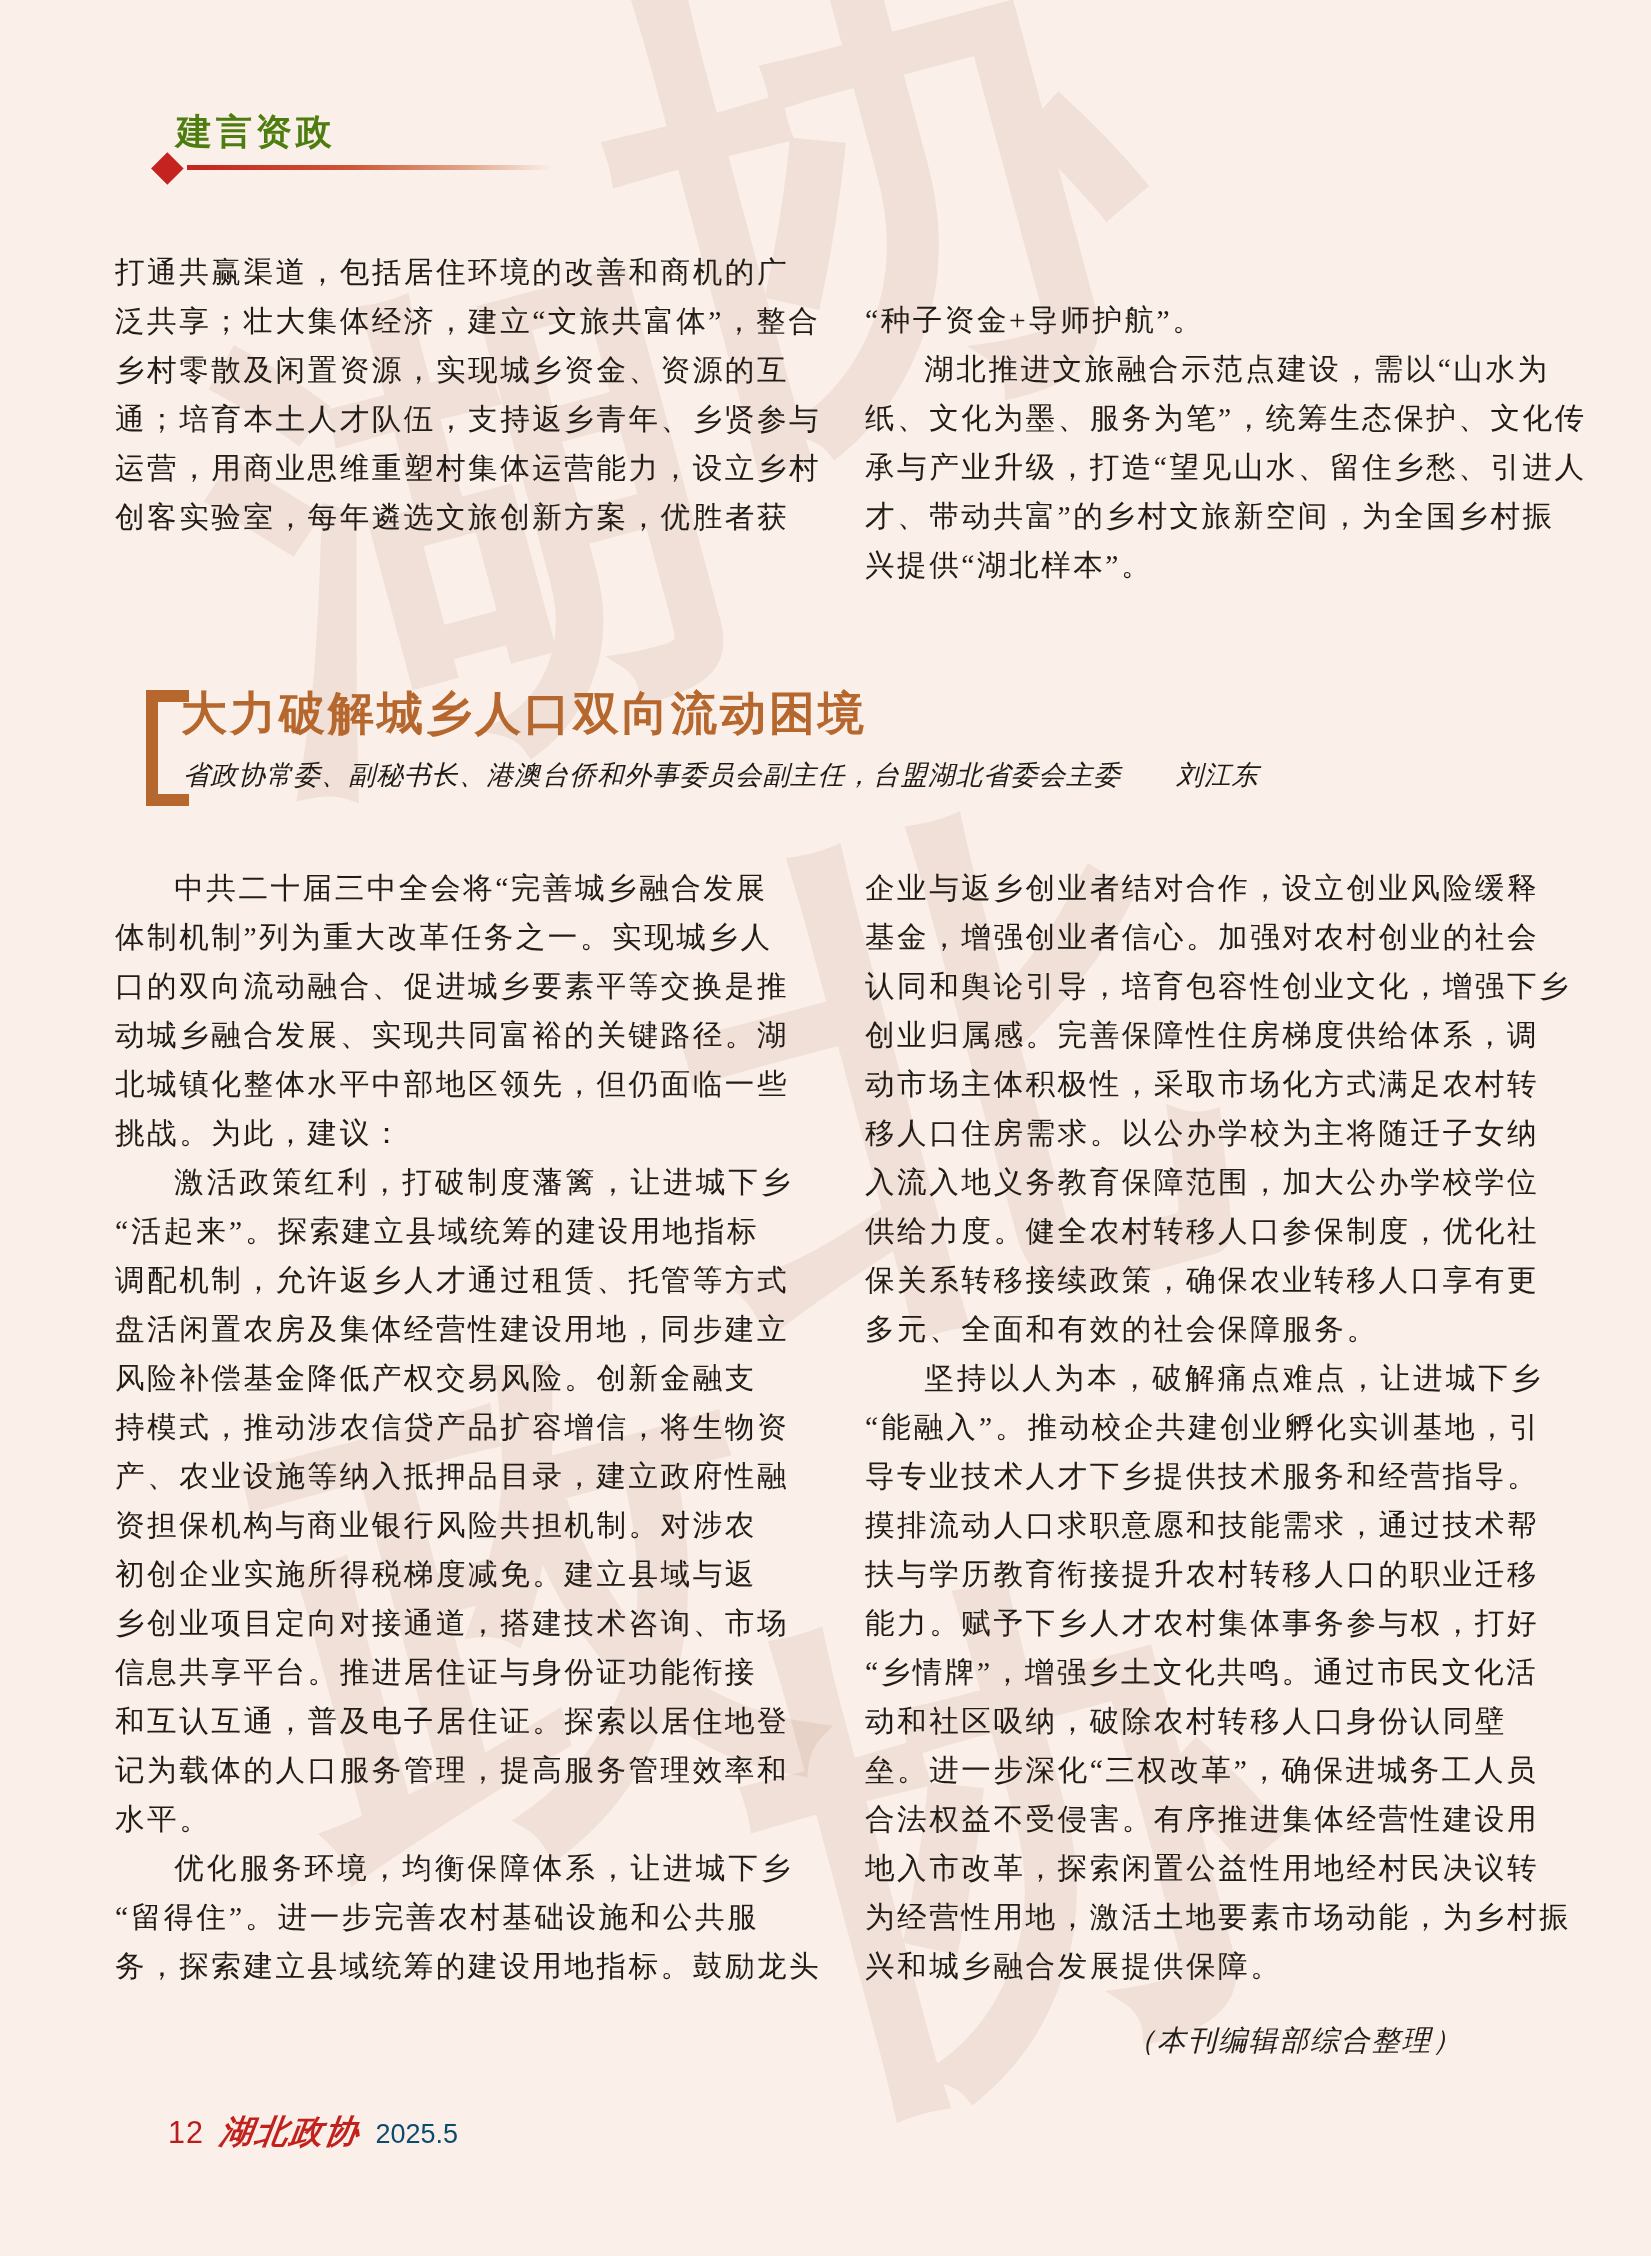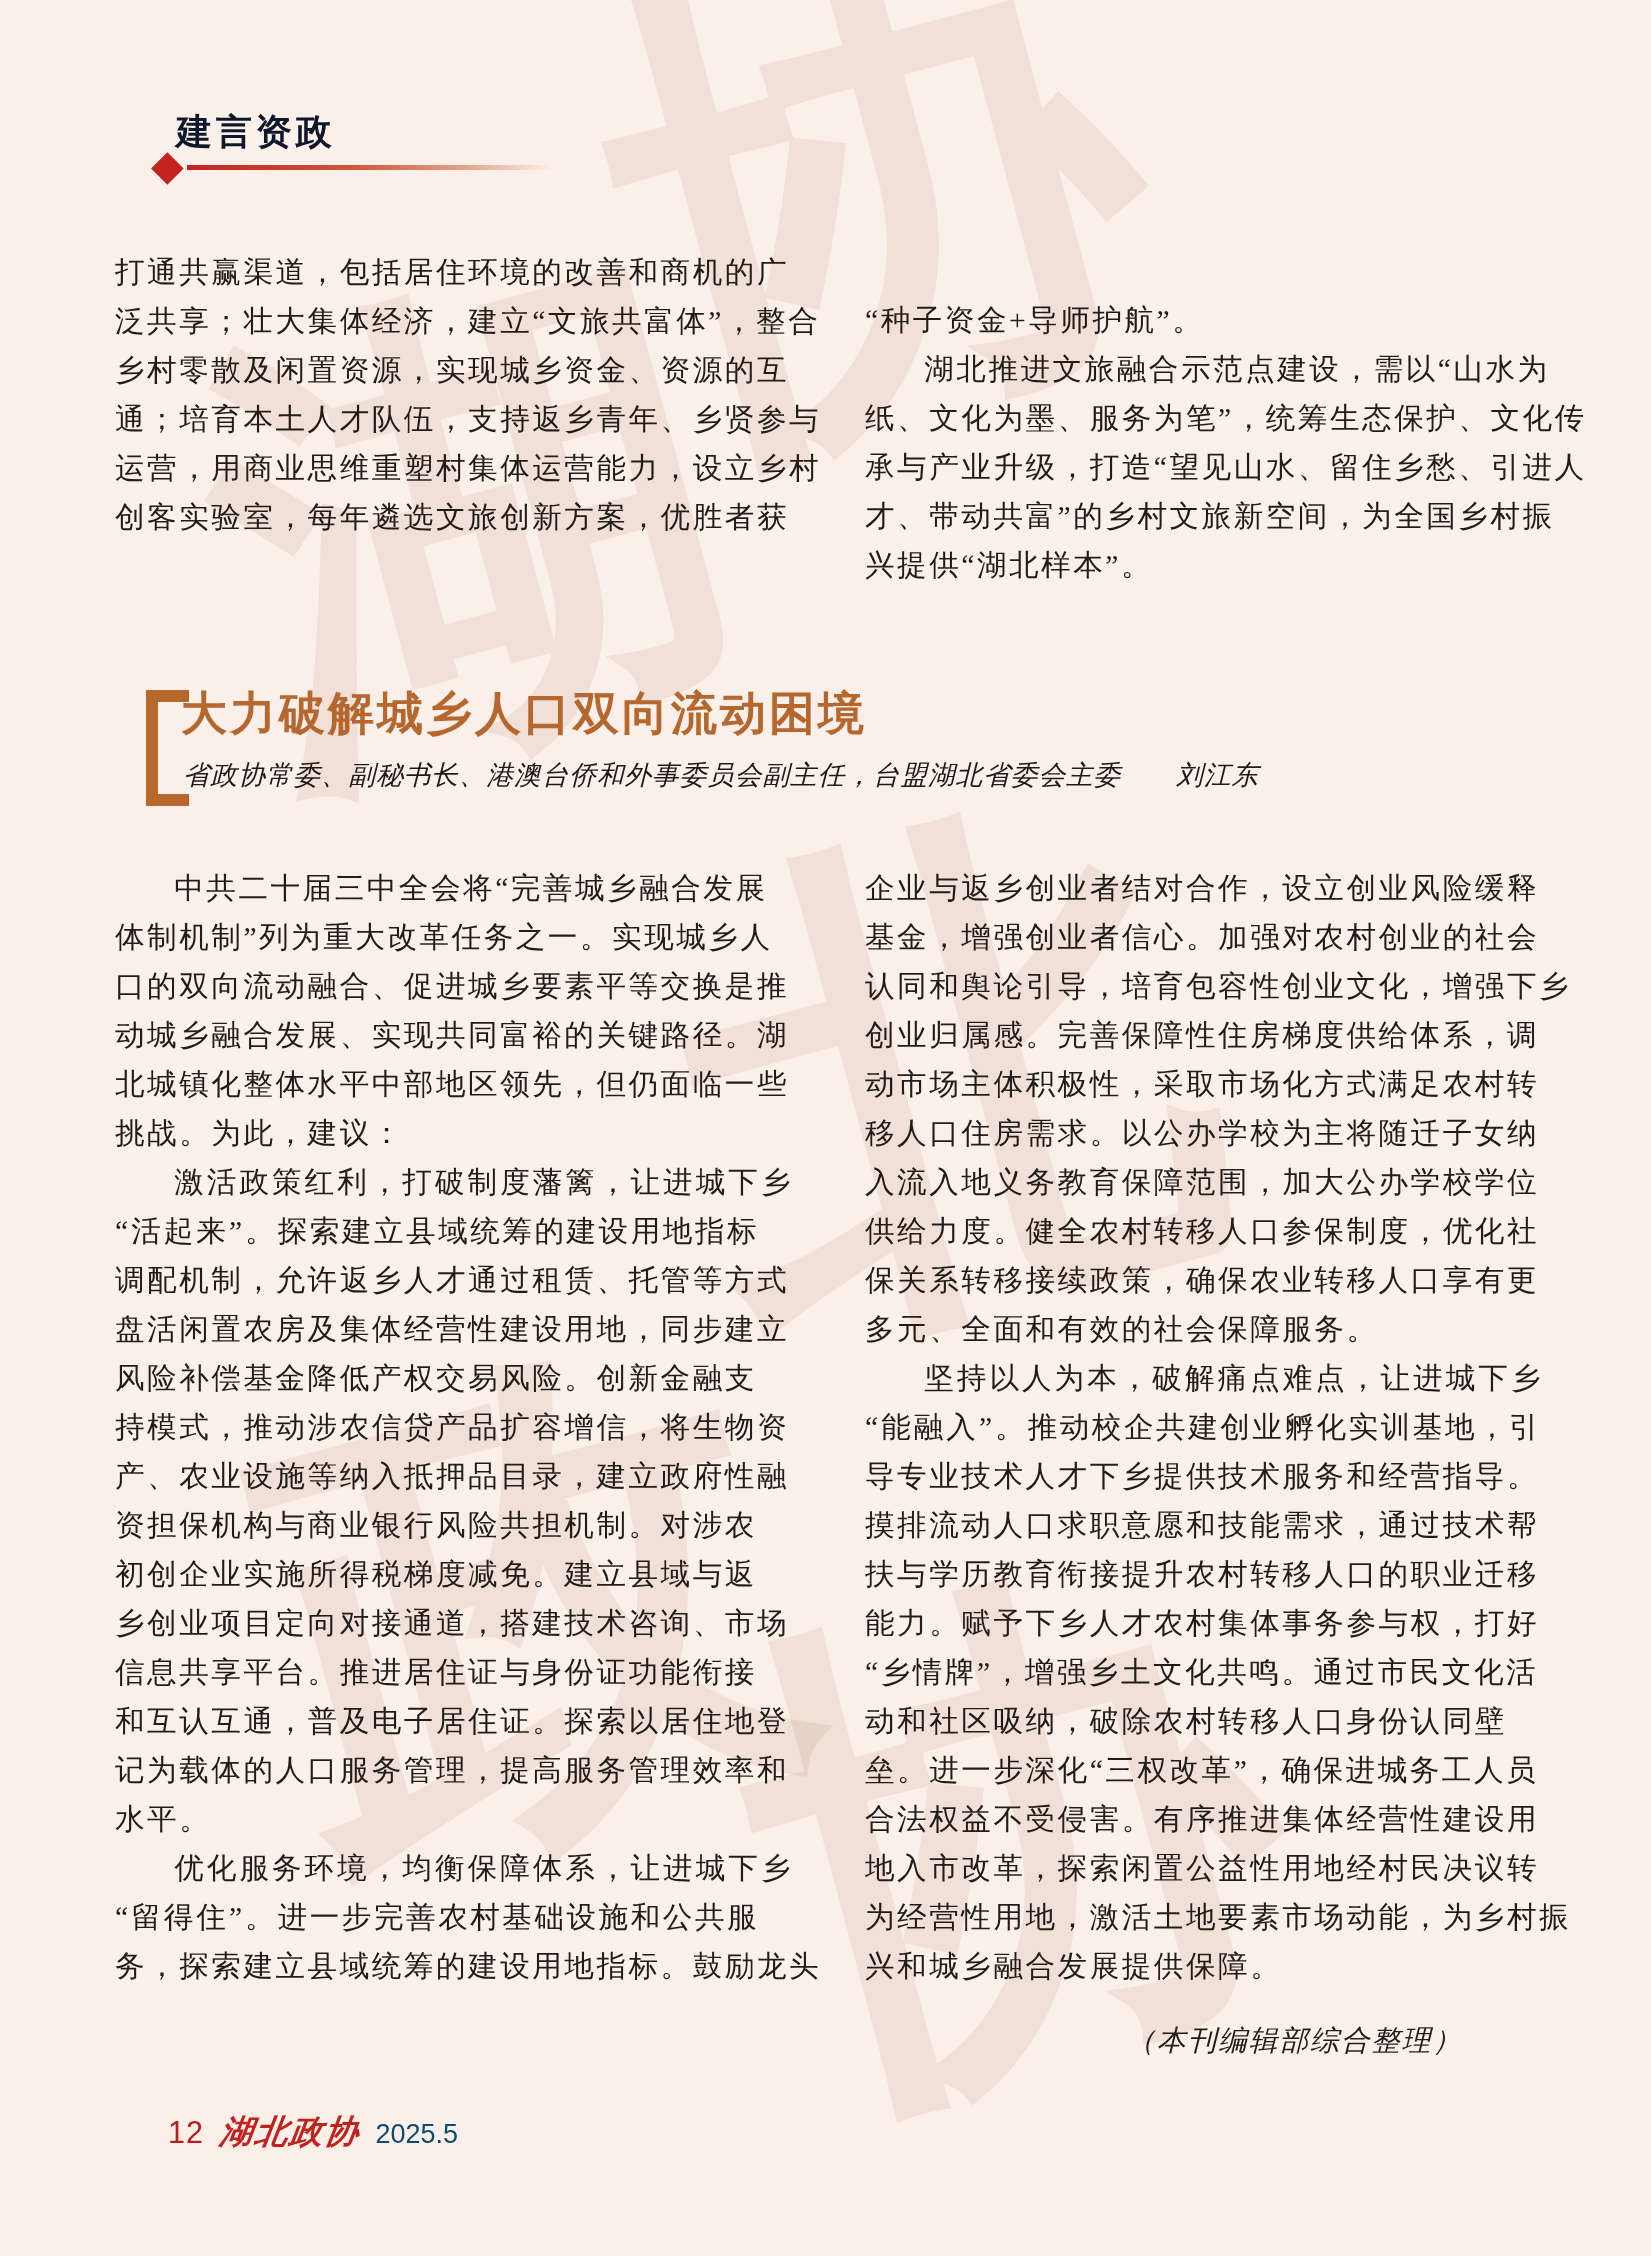--- a/index.html
+++ b/index.html
@@ -29,21 +29,21 @@
     font-weight:bold;
     line-height:1;
     transform:rotate(-15deg);
     user-select:none;
   }
   
   .sec-header{position:absolute;z-index:2;}
   .sec-label{
     position:absolute;left:176px;top:108px;
     font-family:"Liberation Sans","DejaVu Sans",sans-serif;
-    font-weight:bold;font-size:36px;letter-spacing:3.9px;color:#0f172a;
+    font-weight:bold;font-size:36px;letter-spacing:3.9px;color:#4d7c0f;
     white-space:nowrap;
   }
   .diamond{
     position:absolute;left:156px;top:157px;
     width:22.7px;height:22.7px;background:var(--red);
     transform:rotate(45deg);
   }
   .rule{
     position:absolute;left:187px;top:165px;
     width:366px;height:4.9px;

